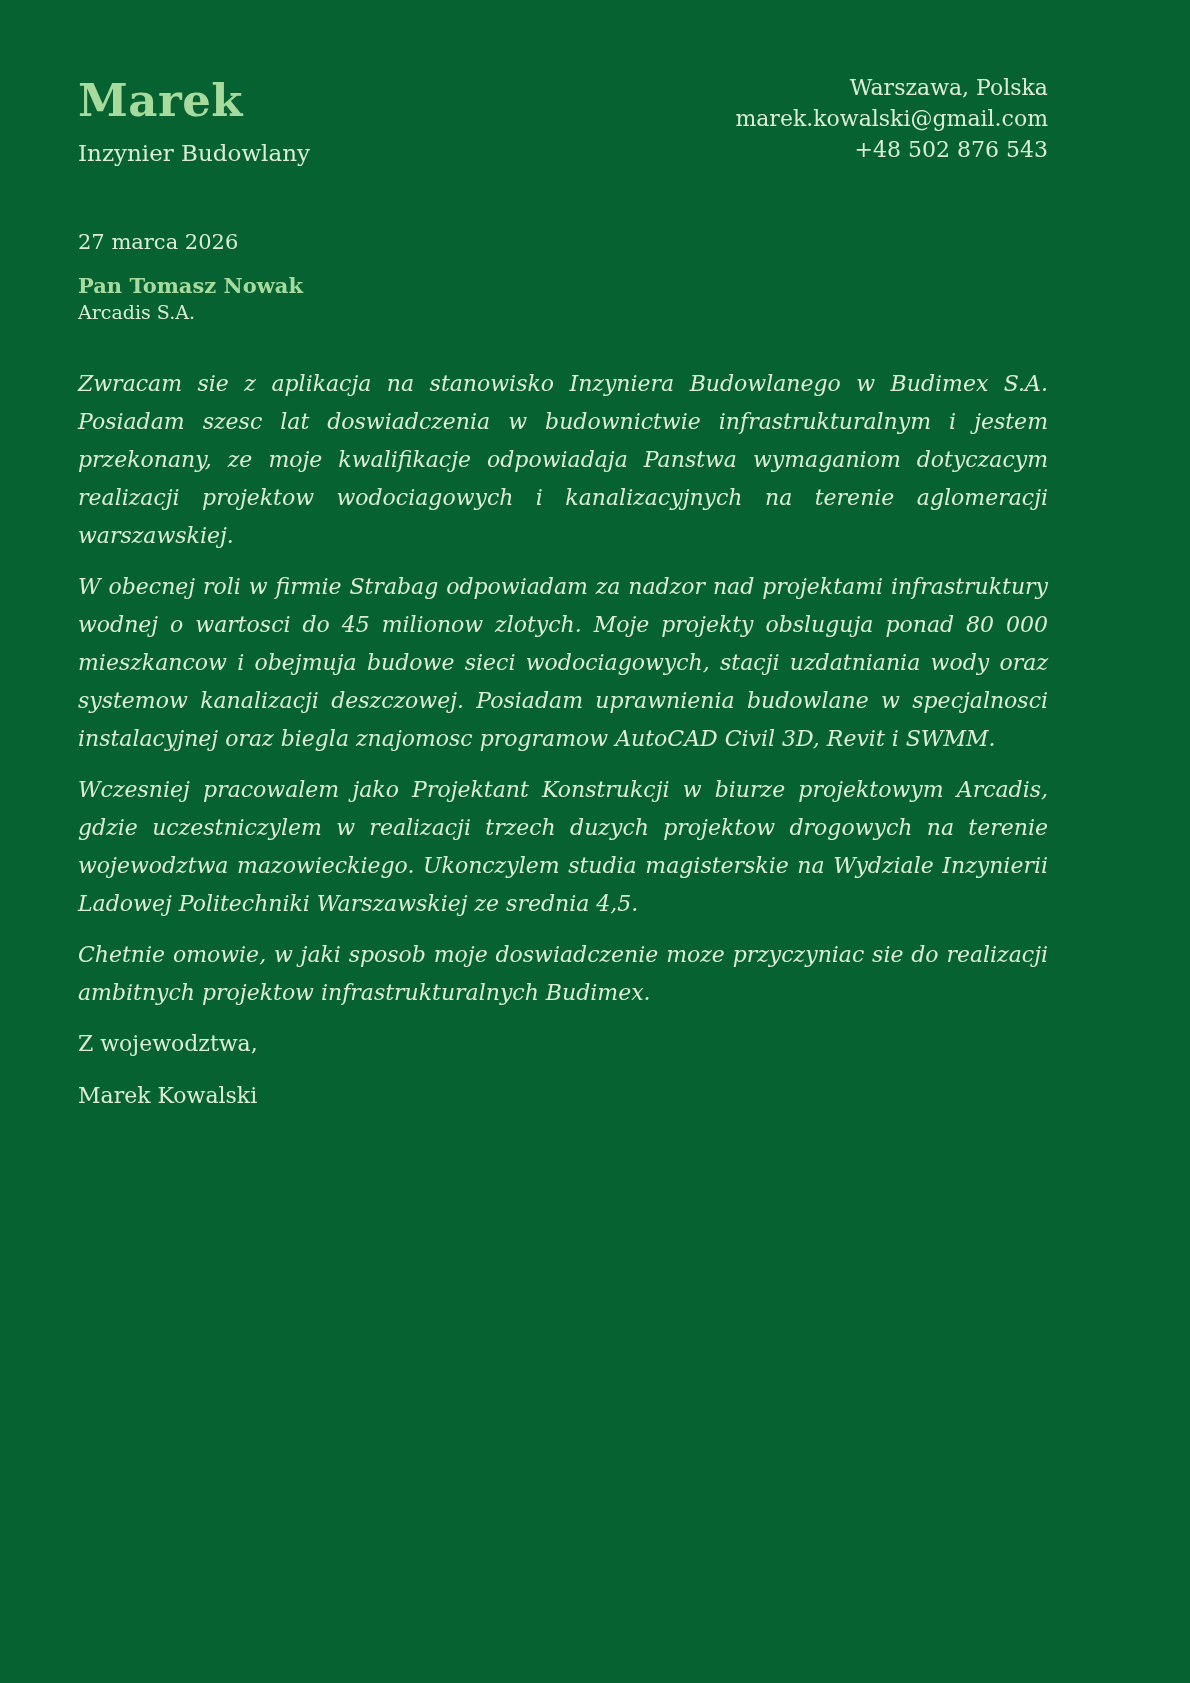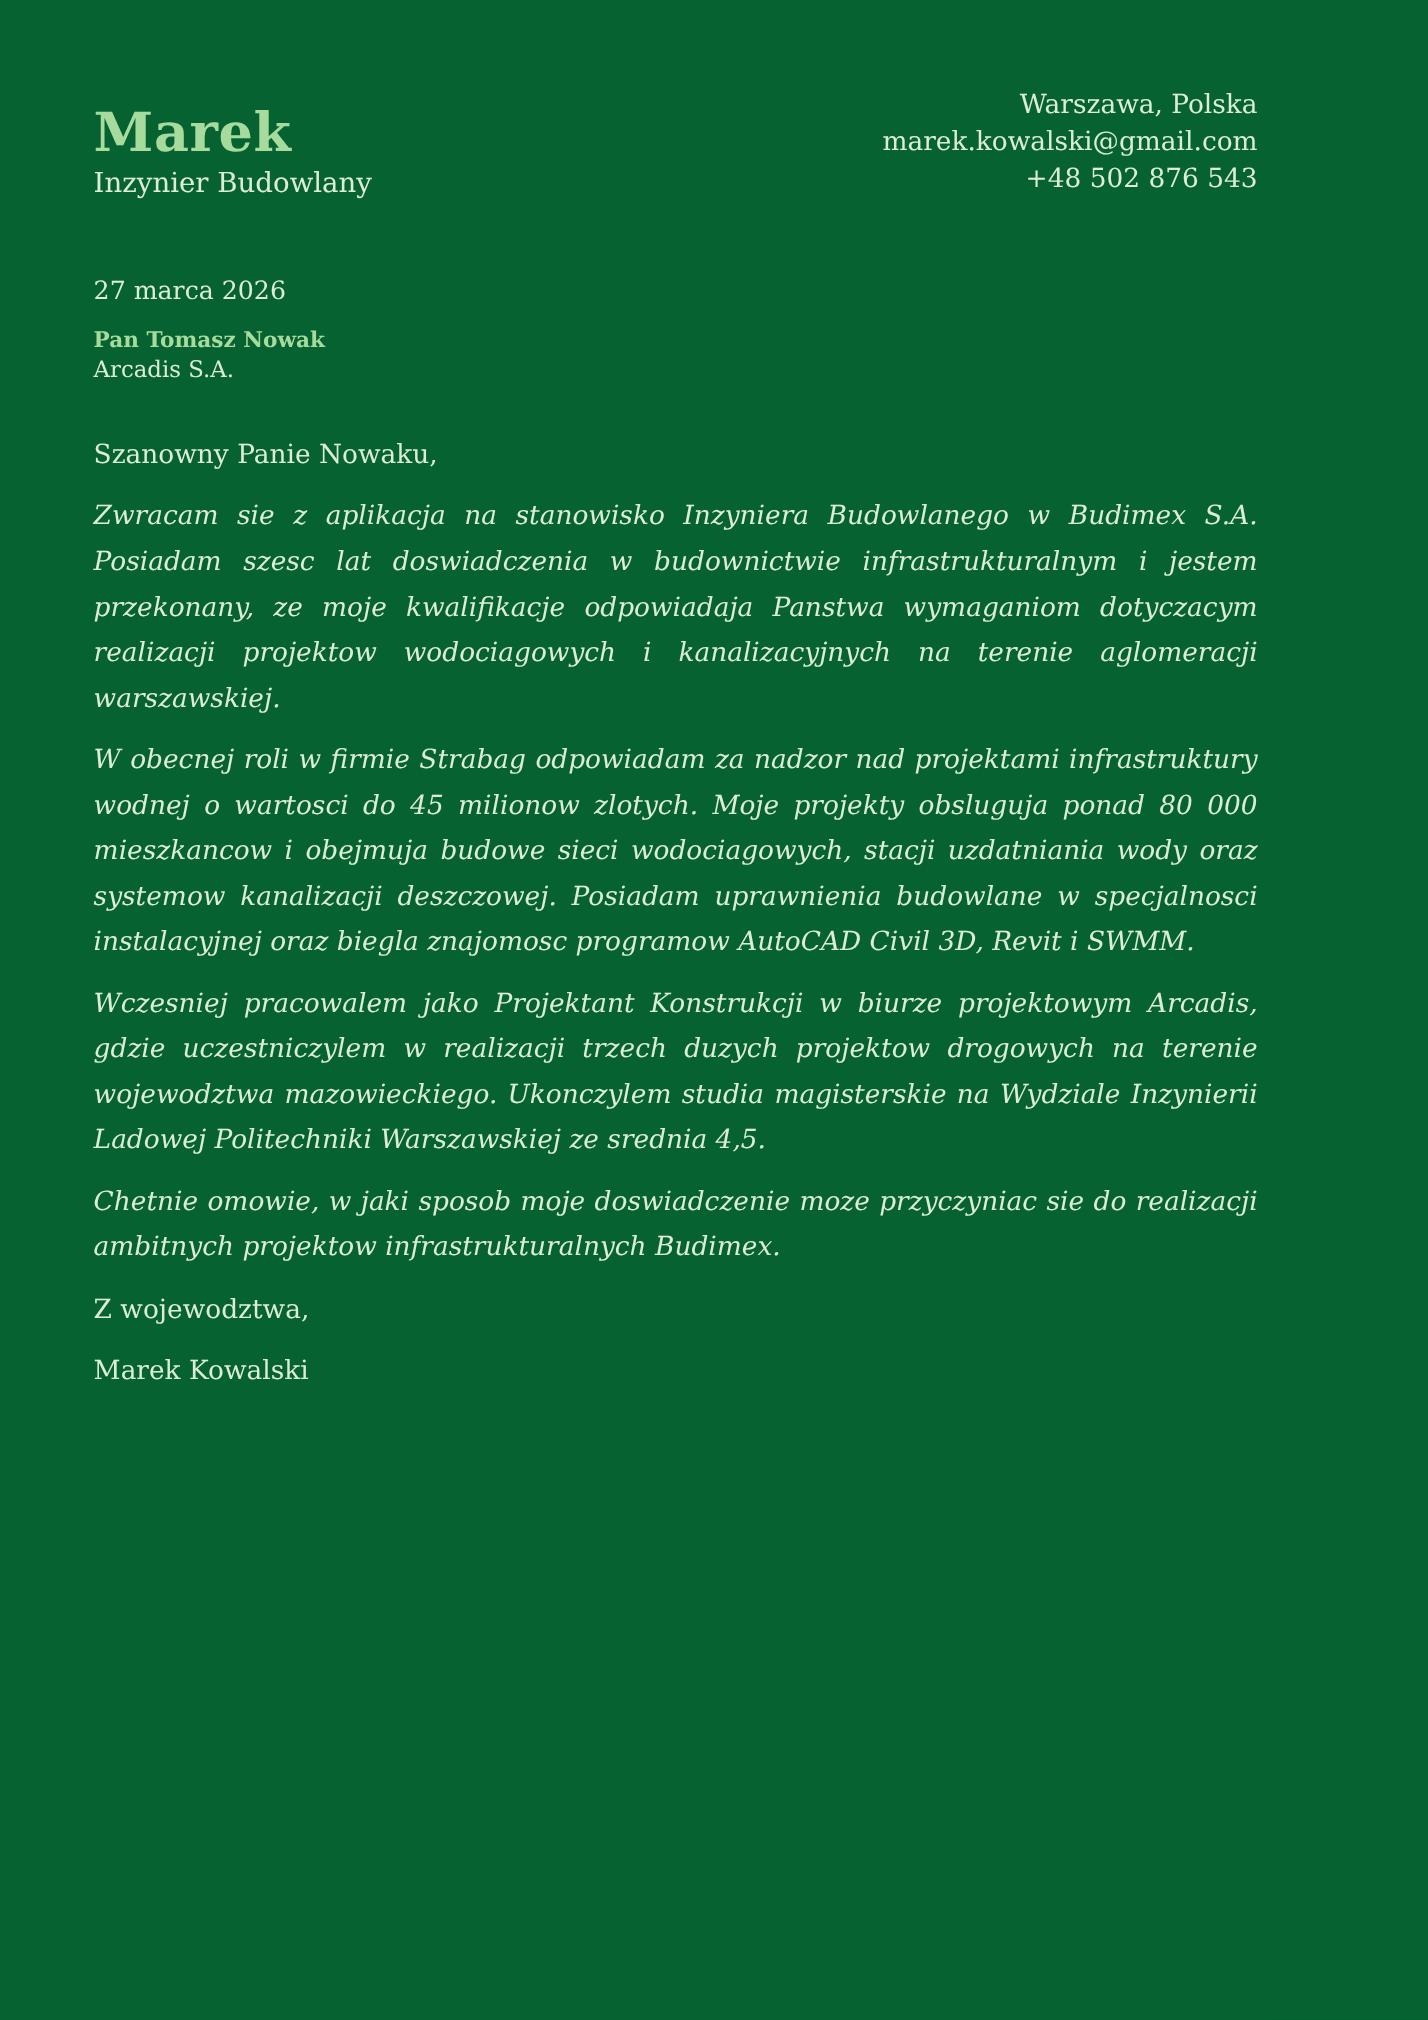--- a/index.html
+++ b/index.html
@@ -28,37 +28,38 @@
   }
   .name {
     font-size: 45px;
     font-weight: 700;
     line-height: 1.26;
     color: var(--accent);
     letter-spacing: 0.5px;
   }
   .name span { display: block; }
   .job-title {
+    margin-top: 10px;
     font-size: 23px;
     color: var(--text);
   }
   .contact {
     text-align: right;
     font-size: 22px;
     line-height: 1.42;
     color: var(--text);
   }
   
   .date {
     margin-top: 64px;
     font-size: 21px;
   }
   .recipient { margin-top: 19px; }
   .recipient-name {
-    font-size: 18px;
+    font-size: 21px;
     font-weight: 700;
     color: var(--accent);
   }
   .recipient-company {
     font-size: 19px;
     margin-top: 3px;
   }
   
   .letter-body { margin-top: 42px; }
   .letter-body p {
@@ -91,21 +92,20 @@
   </header>
 
   <div class="date">27 marca 2026</div>
 
   <div class="recipient">
     <div class="recipient-name">Pan Tomasz Nowak</div>
     <div class="recipient-company">Arcadis S.A.</div>
   </div>
 
   <main class="letter-body">
-    <p class="salutation">Szanowny Panie Nowaku,</p>
     <p class="para">Zwracam sie z aplikacja na stanowisko Inzyniera Budowlanego w Budimex S.A. Posiadam szesc lat doswiadczenia w budownictwie infrastrukturalnym i jestem przekonany, ze moje kwalifikacje odpowiadaja Panstwa wymaganiom dotyczacym realizacji projektow wodociagowych i kanalizacyjnych na terenie aglomeracji warszawskiej.</p>
     <p class="para">W obecnej roli w firmie Strabag odpowiadam za nadzor nad projektami infrastruktury wodnej o wartosci do 45 milionow zlotych. Moje projekty obsluguja ponad 80 000 mieszkancow i obejmuja budowe sieci wodociagowych, stacji uzdatniania wody oraz systemow kanalizacji deszczowej. Posiadam uprawnienia budowlane w specjalnosci instalacyjnej oraz biegla znajomosc programow AutoCAD Civil 3D, Revit i SWMM.</p>
     <p class="para">Wczesniej pracowalem jako Projektant Konstrukcji w biurze projektowym Arcadis, gdzie uczestniczylem w realizacji trzech duzych projektow drogowych na terenie wojewodztwa mazowieckiego. Ukonczylem studia magisterskie na Wydziale Inzynierii Ladowej Politechniki Warszawskiej ze srednia 4,5.</p>
     <p class="para">Chetnie omowie, w jaki sposob moje doswiadczenie moze przyczyniac sie do realizacji ambitnych projektow infrastrukturalnych Budimex.</p>
     <p class="closing">Z wojewodztwa,</p>
     <p class="signature">Marek Kowalski</p>
   </main>
 
 </div>
 

